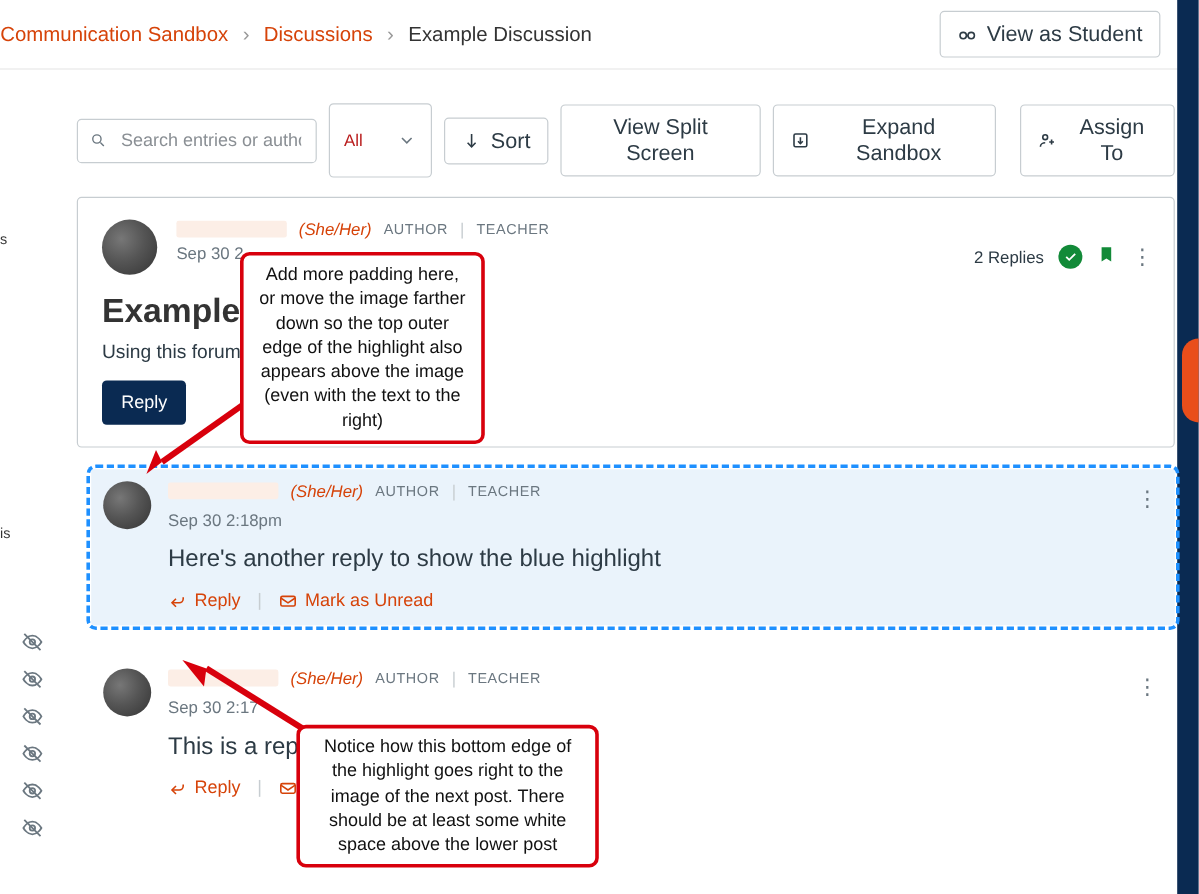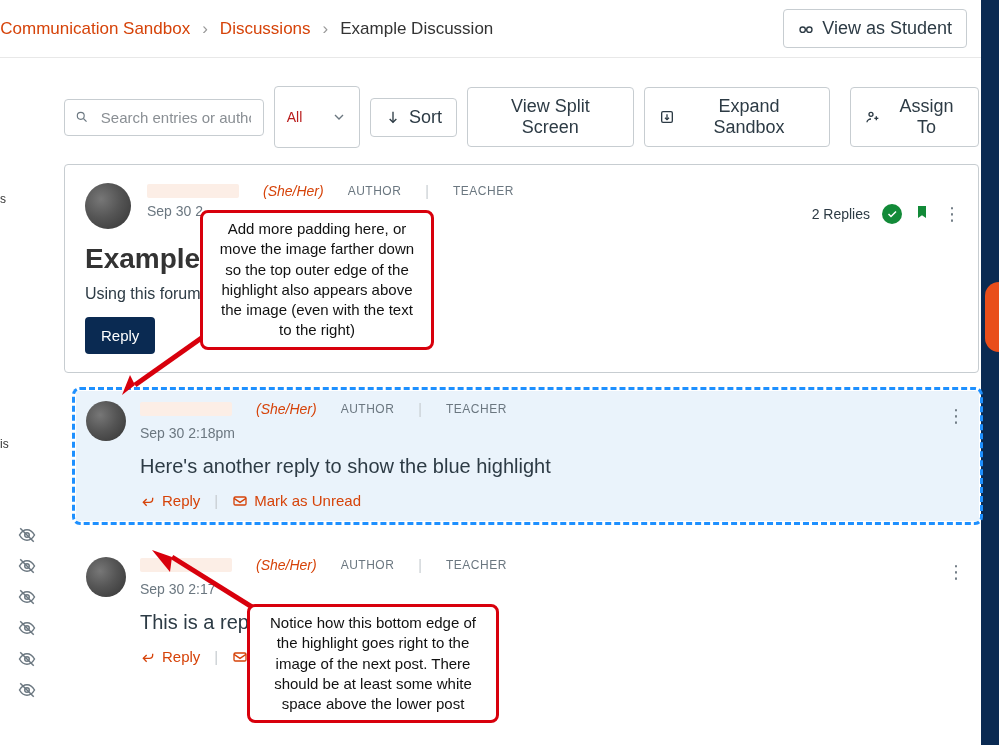--- a/index.html
+++ b/index.html
@@ -84,21 +84,21 @@
     border-radius: 4px;
     padding: 18px 20px 18px 20px;
     position: relative;
   }
   .post-head { display: flex; align-items: flex-start; gap: 16px; }
   .avatar {
     width: 46px; height: 46px; border-radius: 50%;
     background: radial-gradient(circle at 35% 35%, #777 0%, #555 45%, #333 100%);
     flex: none;
   }
-  .name-row { display: flex; align-items: center; gap: 24px; font-size: 14px; color: #6b7780; }
+  .name-row { display: flex; align-items: center; gap: 10px; font-size: 14px; color: #6b7780; }
   .name-redact { display:inline-block; width: 92px; height: 14px; background:#fceee6; border-radius: 2px;}
   .pronoun { font-style: italic; color: #d64309; font-size: 14px; }
   .role-sep { color: #c7cdd1; }
   .role { letter-spacing: .5px; font-size: 12px; color: #6b7780;}
   .timestamp { color: #6b7780; font-size: 14px; margin-top: 4px; }
   .title { font-size: 28px; font-weight: 700; margin: 14px 0 10px 0; color: #333; }
   .body-text { font-size: 16px; color: #2d3b45; }
   .reply-btn {
     margin-top: 14px;
     display: inline-flex;
@@ -374,21 +374,21 @@
         <circle cx="12" cy="12" r="3"></circle>
         <path d="M3 3l18 18"></path>
       </svg>
     <svg width="18" height="18" viewBox="0 0 24 24" fill="none" stroke="#6b7780" stroke-width="2">
         <path d="M2 12s4-7 10-7 10 7 10 7-4 7-10 7S2 12 2 12z"></path>
         <circle cx="12" cy="12" r="3"></circle>
         <path d="M3 3l18 18"></path>
       </svg>
   </div>
 
-  <div class="callout" style="left:200px; top:210px; width:234px;">Add more padding here, or move the image farther down so the top outer edge of the highlight also appears above the image (even with the text to the right)</div>
+  <div class="callout" style="left:200px; top:210px; width:204px;">Add more padding here, or move the image farther down so the top outer edge of the highlight also appears above the image (even with the text to the right)</div>
   <svg class="arrow" style="left:110px; top:330px;" width="110" height="65" viewBox="0 0 110 65">
     <path d="M100 2 L25 55" stroke="#d8000c" stroke-width="5" fill="none"></path>
     <path d="M25 55 L12 65 L20 45 Z" fill="#d8000c"></path>
   </svg>
 
   <div class="callout" style="left:247px; top:604px; width:252px;">Notice how this bottom edge of the highlight goes right to the image of the next post. There should be at least some white space above the lower post</div>
   <svg class="arrow" style="left:142px; top:542px;" width="130" height="75" viewBox="0 0 130 75">
     <path d="M118 70 L30 15" stroke="#d8000c" stroke-width="5" fill="none"></path>
     <path d="M30 15 L10 8 L28 30 Z" fill="#d8000c"></path>
   </svg>

